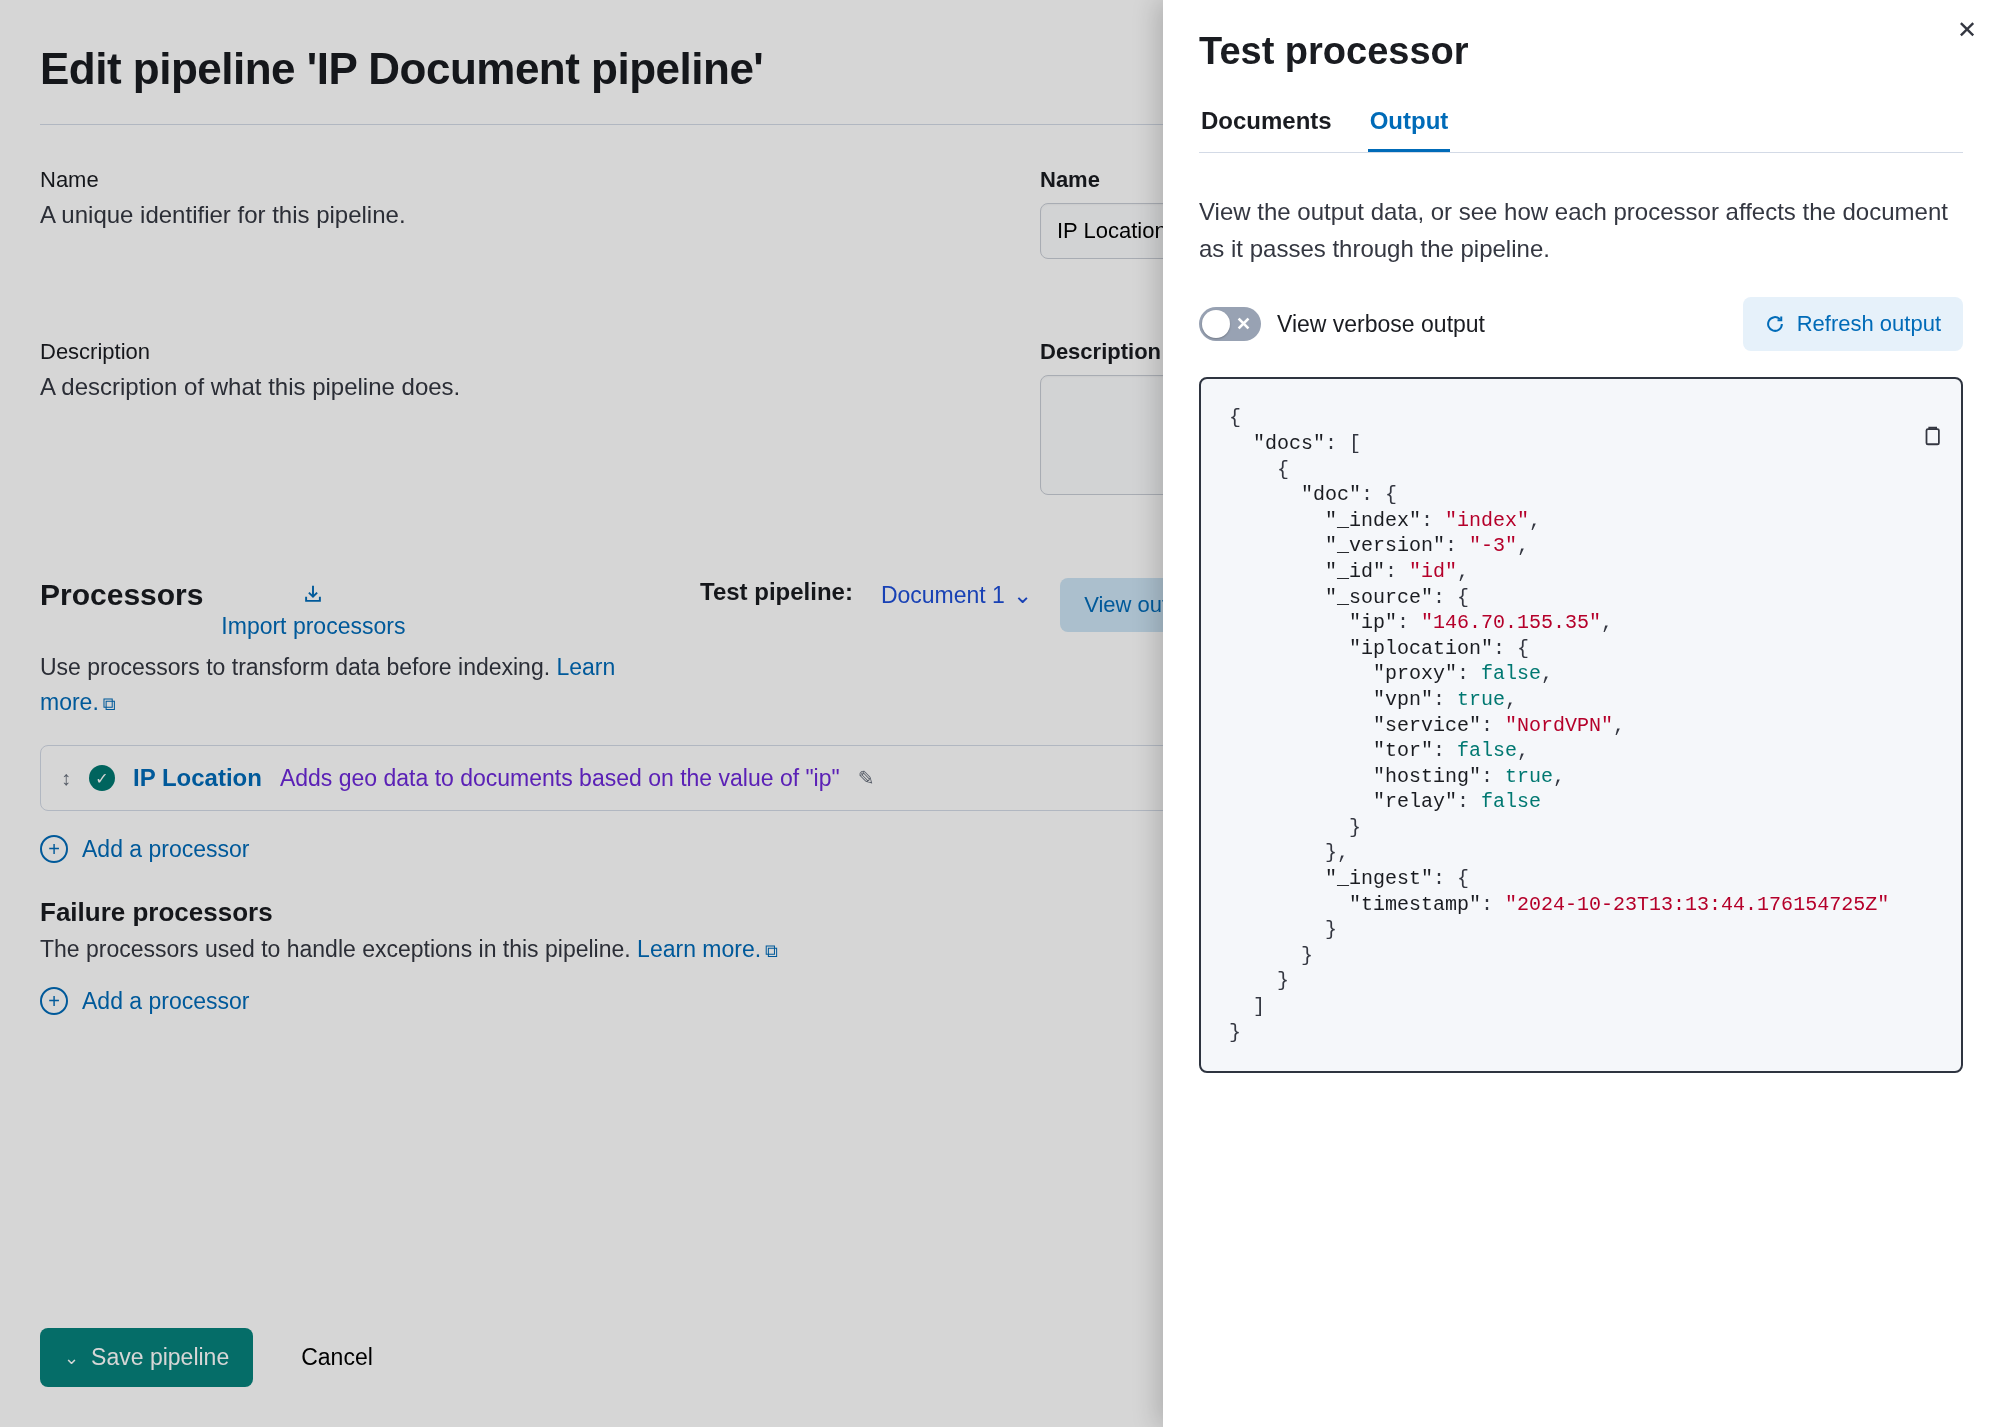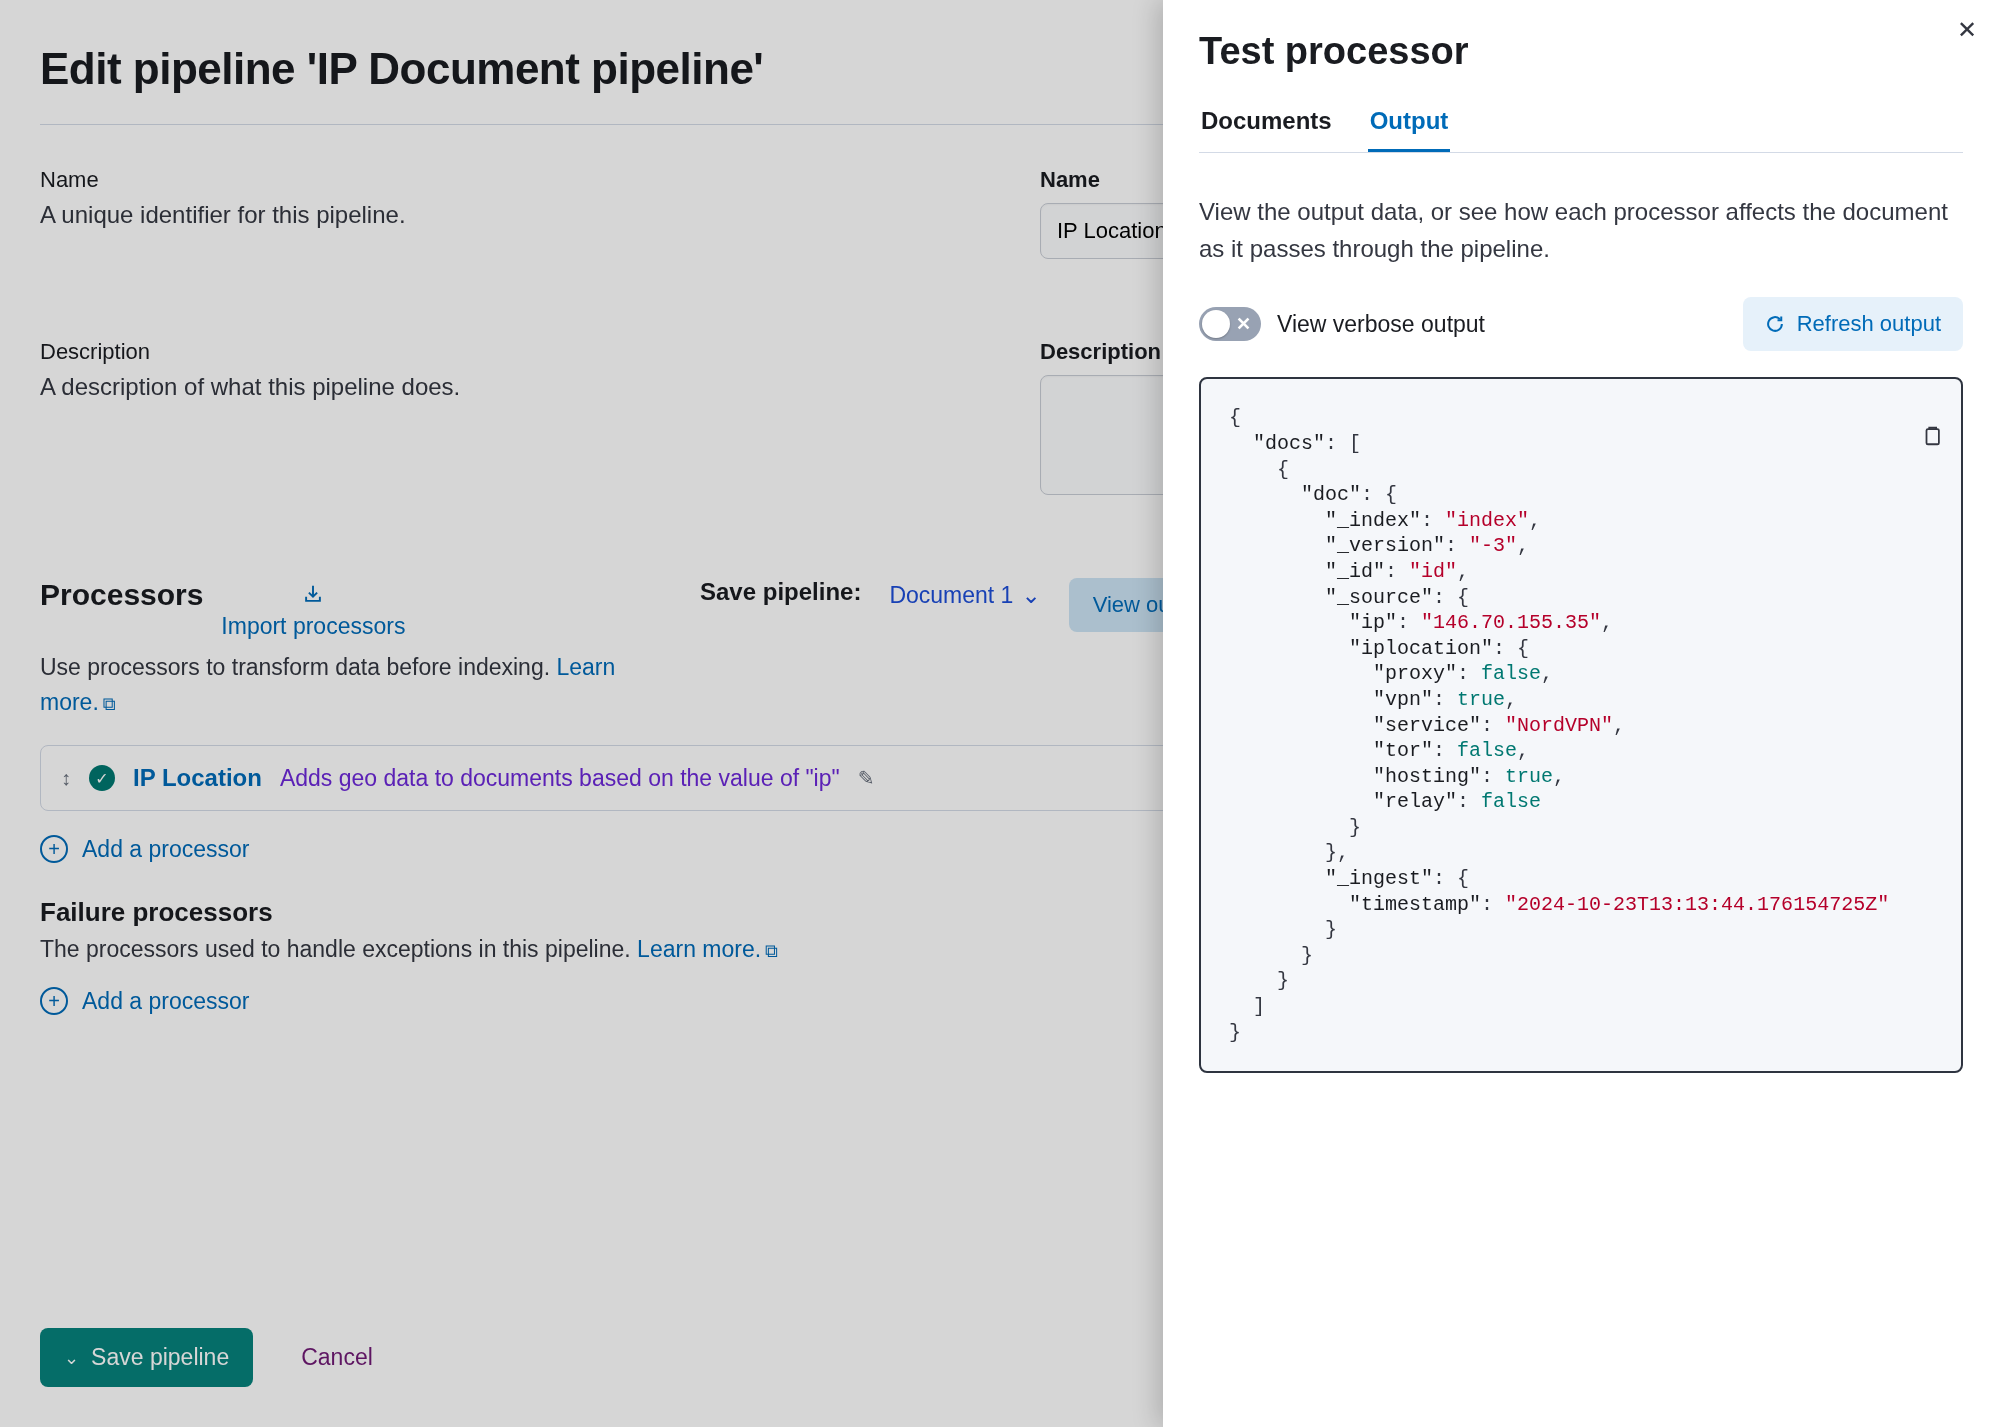--- a/index.html
+++ b/index.html
@@ -90,21 +90,21 @@
 
   .failure-title { font-size:26px; font-weight:700; margin-top:34px; }
   .failure-desc  { font-size:23px; color:#343741; margin-top:8px; }
 
   .footer-bar { position:absolute; left:40px; bottom:40px; display:flex; gap:48px; align-items:center;}
   .save-btn {
     background:#07827c; color:#fff; border:none; border-radius:8px;
     font-size:23px; font-weight:500; padding:16px 24px; display:flex; align-items:center; gap:12px; cursor:pointer;
   }
   .save-btn .chev { font-size:18px; }
-  .cancel-link { color:#701a75; font-size:23px; cursor:pointer; }
+  .cancel-link { color:#000000; font-size:23px; cursor:pointer; }
 
   
   .flyout {
     position: absolute;
     top: 0; right: 0; bottom: 0;
     width: 836px;
     background: #ffffff;
     box-shadow: -6px 0 24px rgba(0,0,0,0.18);
     z-index: 10;
     padding: 20px 36px 36px 36px;
@@ -200,21 +200,21 @@
             <path d="M5 7l3 3 3-3"></path>
           </svg>
         <span>Import processors</span>
       </span>
       <div class="processors-desc">
         <span>Use processors to transform data before indexing. </span><a href="#" class="link"><span>Learn more.</span><span class="ext-icon">⧉</span></a>
       </div>
     </div>
 
     <div class="test-pipe-block">
-      <div class="test-pipe-label">Save pipeline:</div>
+      <div class="test-pipe-label">Test pipeline:</div>
       <div class="doc-selector">
         <span>Document 1</span>
         <span>⌄</span>
       </div>
       <button class="view-btn">View output</button>
     </div>
   </div>
 
   <div class="proc-card">
     <div class="proc-row">

